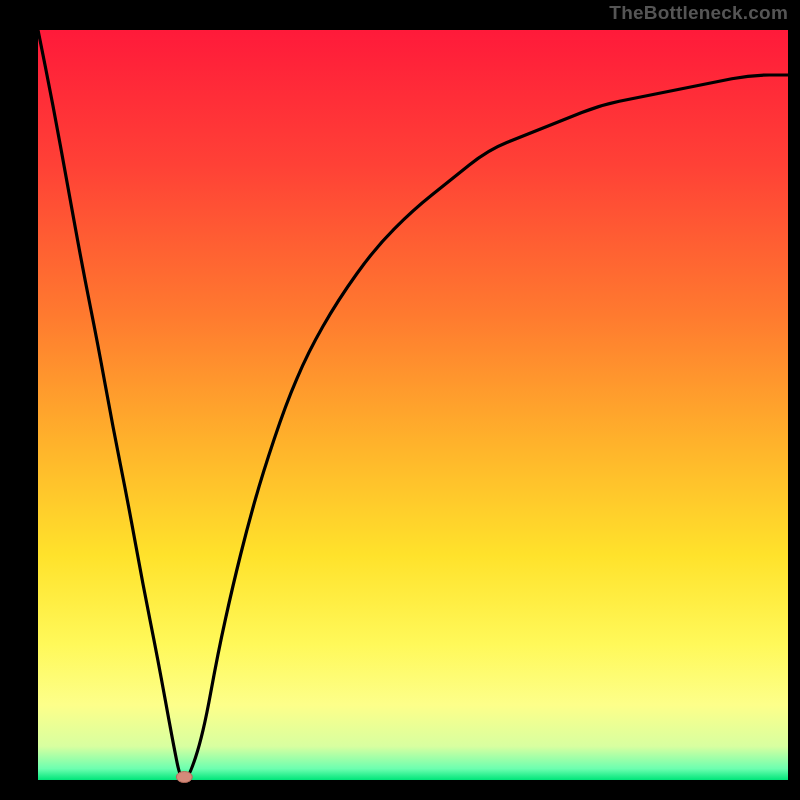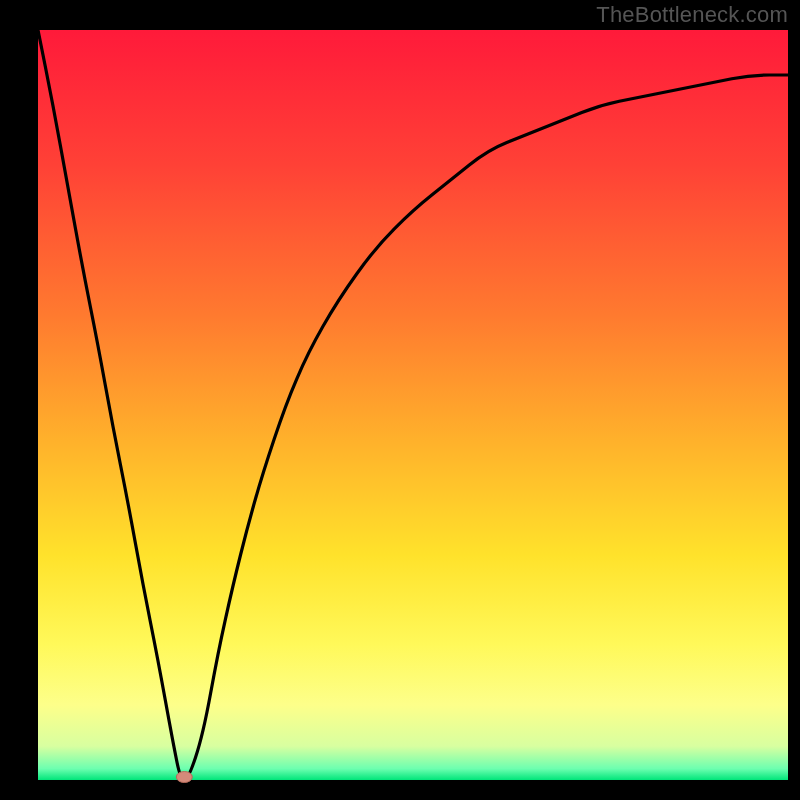--- a/index.html
+++ b/index.html
@@ -15,22 +15,22 @@
     position: relative;
     width: 800px;
     height: 800px;
     background: #000;
   }
   .watermark {
     position: absolute;
     top: 2px;
     right: 12px;
     color: #555;
-    font-size: 22px;
-    font-weight: 400;
+    font-size: 19px;
+    font-weight: 700;
     letter-spacing: 0.2px;
     z-index: 5;
   }
   svg.plot {
     position: absolute;
     left: 0;
     top: 0;
   }
 </style>
 </head>

